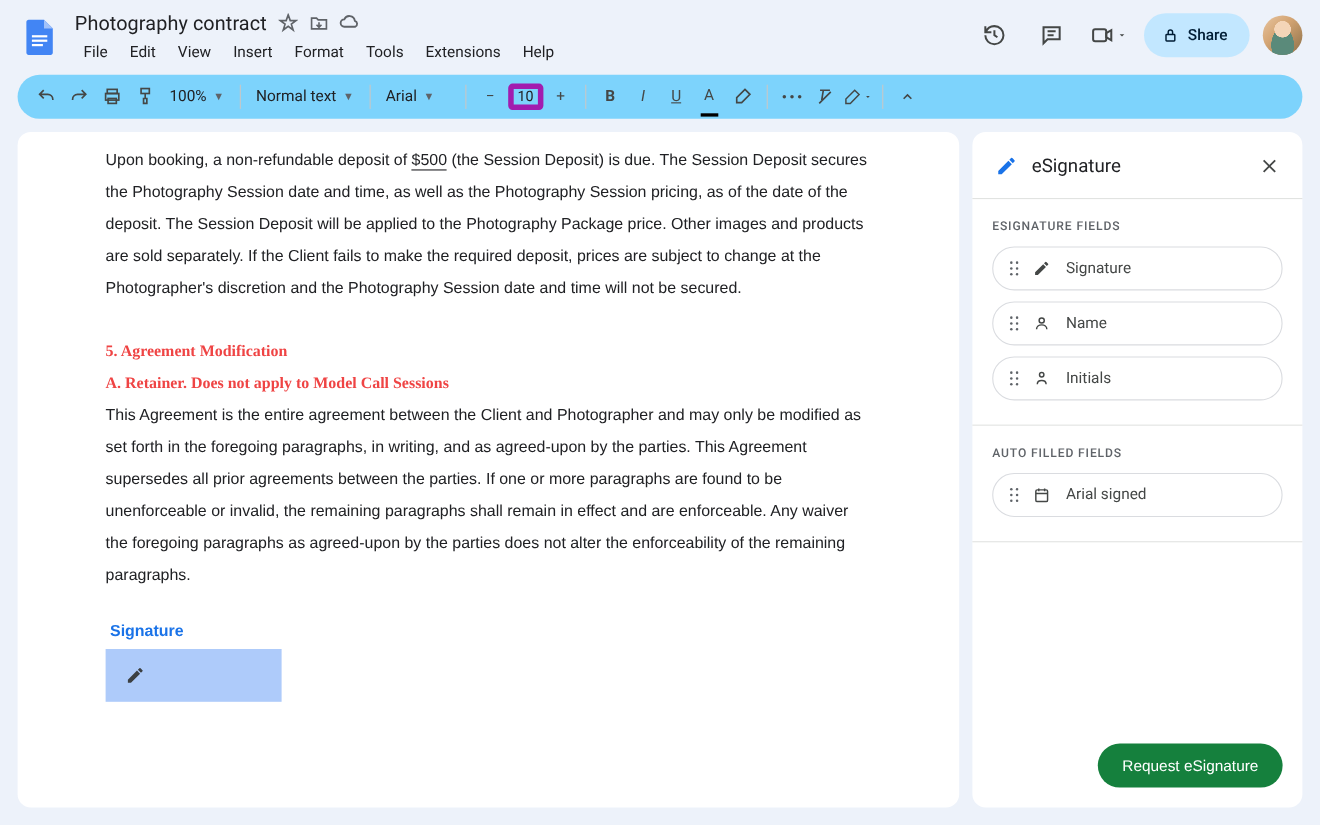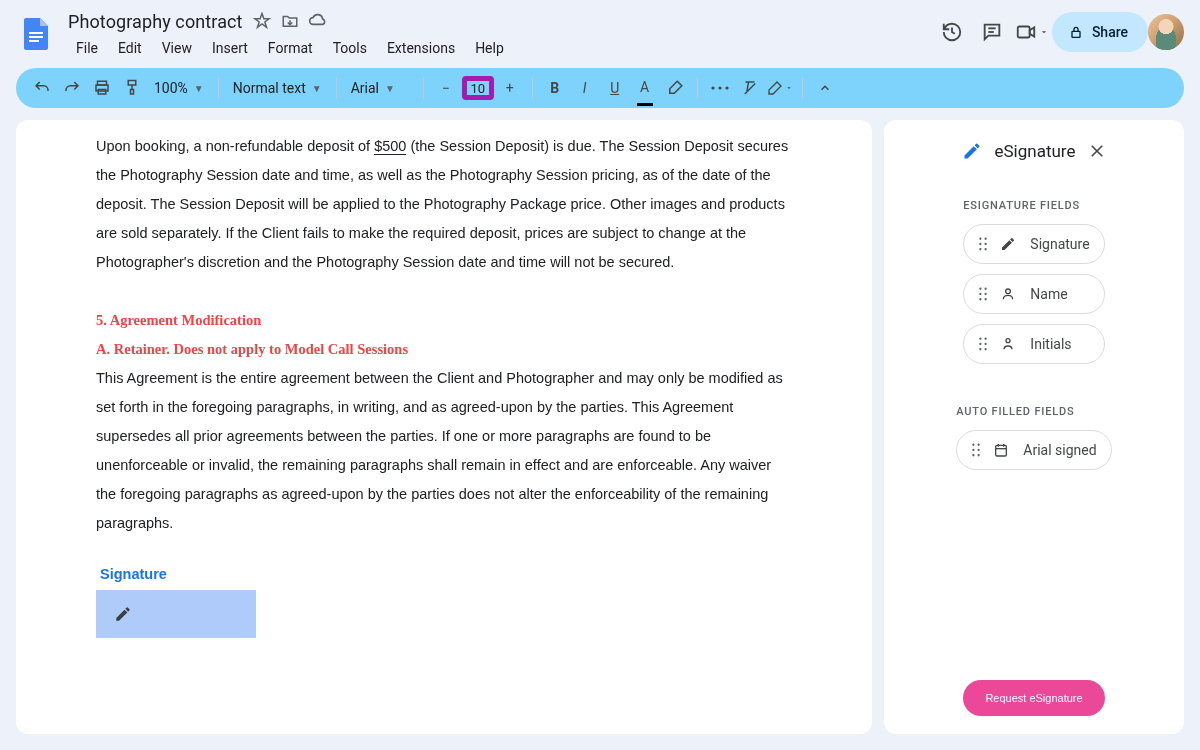--- a/index.html
+++ b/index.html
@@ -27,21 +27,21 @@
   flex-shrink: 0;
   margin-top: 6px;
 }
 .logo svg { width: 36px; height: 36px; }
 .title-area { flex: 1; }
 .title-row { display: flex; align-items: center; gap: 10px; height: 26px; }
 .doc-title { font-size: 18px; color: #202124; font-weight: 400; letter-spacing: 0.1px; }
 .title-icon { width: 18px; height: 18px; color: #5f6368; display: flex; align-items: center; justify-content: center; }
 .menu-row { display: flex; gap: 4px; margin-top: 2px; }
 .menu-item { font-size: 14px; color: #202124; padding: 4px 8px; border-radius: 4px; cursor: pointer; }
-.header-actions { display: flex; align-items: center; margin-top: 4px; }
+.header-actions { display: flex; align-items: center; gap: 12px; margin-top: 4px; }
 .icon-btn { width: 40px; height: 40px; display: flex; align-items: center; justify-content: center; border-radius: 50%; cursor: pointer; color: #444746; }
 .meet-btn { display: flex; align-items: center; gap: 2px; }
 .share-btn {
   background: #c2e7ff;
   border-radius: 40px;
   padding: 0 20px 0 16px;
   height: 40px;
   display: flex; align-items: center; gap: 8px;
   font-size: 14px; font-weight: 500; color: #001d35;
   cursor: pointer;
@@ -115,21 +115,20 @@
 }
 .sig-box svg { width: 18px; height: 18px; color: #3c4043; }
 
 
 .side-panel {
   width: 300px;
   background: #fff;
   border-radius: 12px;
   display: flex; flex-direction: column;
   padding: 0;
-  align-items: center;
 }
 .sp-header {
   display: flex; align-items: center;
   padding: 20px 20px 18px 20px;
   gap: 12px;
 }
 .sp-icon-circle {
   width: 22px; height: 22px;
   display: flex; align-items: center; justify-content: center;
   color: #1a73e8;
@@ -158,26 +157,26 @@
 }
 .drag-handle { color: #5f6368; display: flex; }
 .field-icon { color: #444746; display: flex; width: 18px; }
 .sp-footer {
   margin-top: auto;
   padding: 18px;
   display: flex;
   justify-content: flex-end;
 }
 .req-btn {
-  background: #ec4899;
+  background: #15803d;
   color: #fff;
   border: none;
   border-radius: 24px;
   padding: 12px 22px;
-  font-size: 11px;
+  font-size: 14px;
   font-weight: 500;
   cursor: pointer;
 }
 svg { flex-shrink: 0; }
 </style>
 </head>
 <body>
 
 <div class="app">
 

